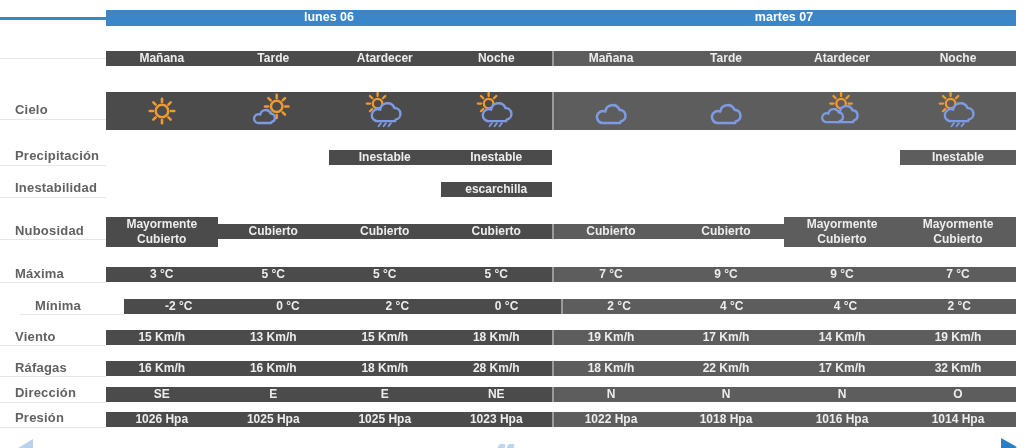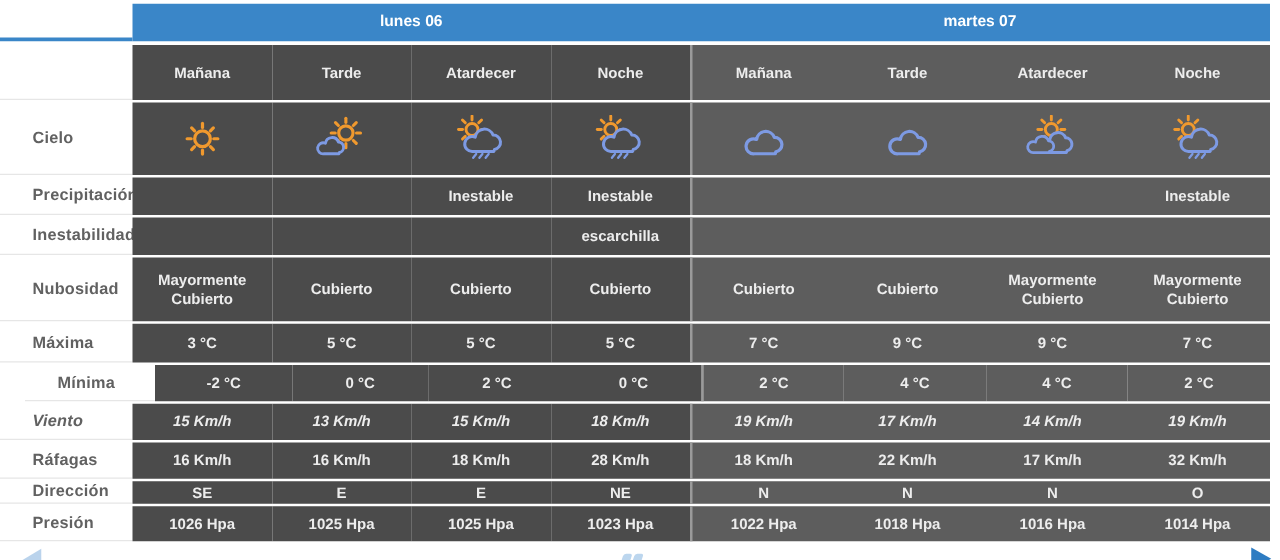--- a/index.html
+++ b/index.html
@@ -8,28 +8,28 @@
     --martes:#5d5d5d;
     --celltext:#ededed;
     --labtext:#616161;
   }
   html,body{margin:0;padding:0;}
   body{
     width:1024px;height:448px;overflow:hidden;position:relative;
     background:#ffffff;font-family:"Liberation Sans",sans-serif;
   }
   .tbl{position:absolute;top:0;left:0;width:1016px;}
-  .row{display:flex;margin-bottom:2px;}
+  .row{display:flex;margin-bottom:2px;align-items:center;}
   .cell{
     box-sizing:border-box;display:flex;align-items:center;justify-content:center;
     color:var(--celltext);font-size:12px;font-weight:bold;text-align:center;
     line-height:1.25;padding:0 4px;
   }
   .lab{
-    width:106px;background:#ffffff;justify-content:flex-start;padding-left:26px;
+    width:106px;background:#ffffff;justify-content:flex-start;padding-left:15px;
     color:var(--labtext);font-size:13px;border-bottom:1px solid #e6e6e6;
     letter-spacing:.2px;
   }
   .c-l{width:111.5px;background:var(--lunes);}
   .c-m{width:116px;background:var(--martes);}
   .c-m.first{border-left:2px solid #9a9a9a;}
   .day-row{height:30px;margin-top:3px;margin-bottom:3px;}
   .day-row .lab{border-bottom:3px solid var(--blue);}
   .day{background:var(--blue);color:#ffffff;font-size:12.5px;}
   .day.l{width:446px;}
@@ -258,21 +258,21 @@
         <div class="cell lab">Mínima</div>
         <div class="cell c-l">-2 °C</div>
         <div class="cell c-l">0 °C</div>
         <div class="cell c-l">2 °C</div>
         <div class="cell c-l">0 °C</div>
         <div class="cell c-m first">2 °C</div>
         <div class="cell c-m">4 °C</div>
         <div class="cell c-m">4 °C</div>
         <div class="cell c-m">2 °C</div>
       </div>
-      <div class="row" style="height: 29px; font-style: italic;">
+      <div class="row" style="height: 29px;">
         <div class="cell lab">Viento</div>
         <div class="cell c-l">15 Km/h</div>
         <div class="cell c-l">13 Km/h</div>
         <div class="cell c-l">15 Km/h</div>
         <div class="cell c-l">18 Km/h</div>
         <div class="cell c-m first">19 Km/h</div>
         <div class="cell c-m">17 Km/h</div>
         <div class="cell c-m">14 Km/h</div>
         <div class="cell c-m">19 Km/h</div>
       </div>

